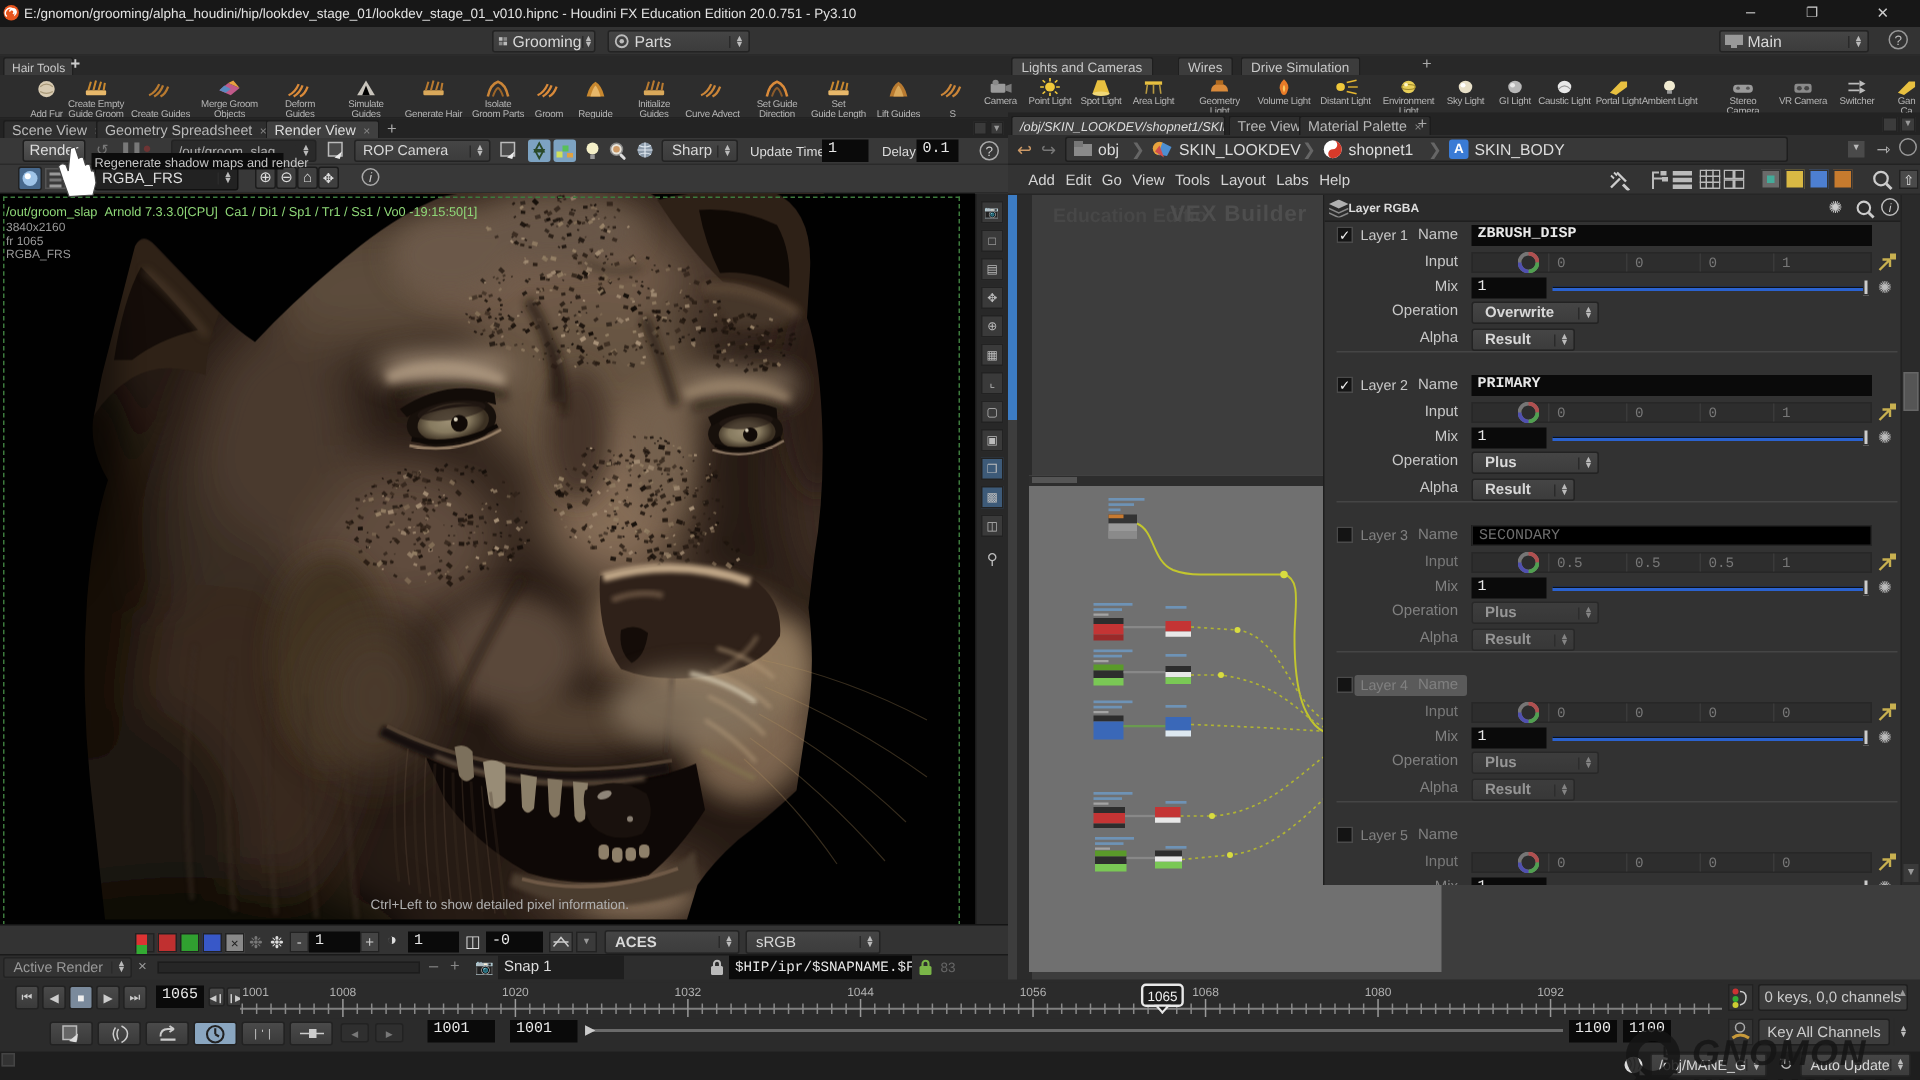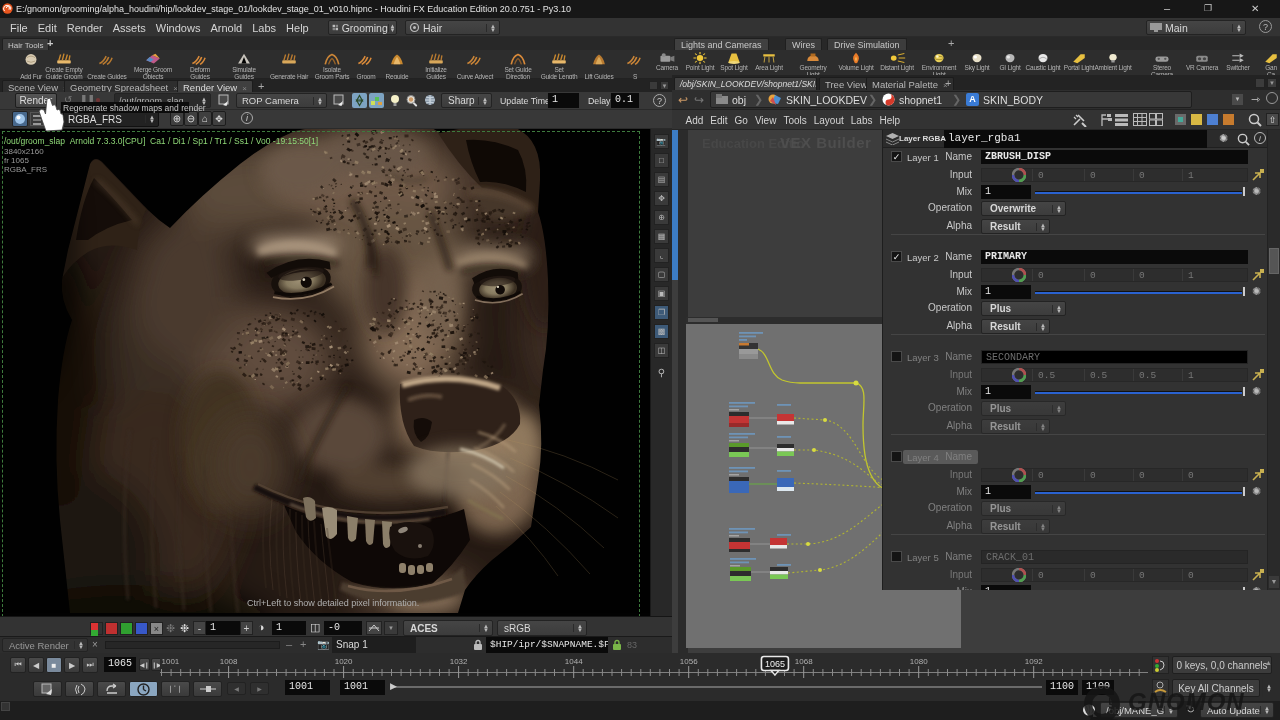--- a/index.html
+++ b/index.html
@@ -38,37 +38,36 @@
     <svg class="abs" style="left:2px;top:3px;" width="11" height="11" viewBox="0 0 15 15">
         <circle cx="7.5" cy="7.5" r="7" fill="#e8551e"></circle>
         <path d="M3.5 11 A4.5 4.5 0 1 1 11 9 A3 3 0 1 0 6 6.5 A2 2 0 1 1 9 8.5" fill="none" stroke="#fff" stroke-width="1.3"></path>
       </svg>
     <span class="abs" style="left:16px;top:4px;font-size:9px;color:#e2e2e2;">E:/gnomon/grooming/alpha_houdini/hip/lookdev_stage_01/lookdev_stage_01_v010.hipnc - Houdini FX Education Edition 20.0.751 - Py3.10</span>
     <span class="abs" style="left:1164px;top:2px;color:#ccc;font-size:11px;">–</span>
     <span class="abs" style="left:1204px;top:3px;color:#ccc;font-size:9px;">❐</span>
     <span class="abs" style="left:1251px;top:3px;color:#ccc;font-size:10px;">✕</span>
   </div>
   <div class="abs" id="menubar">
-    <div style="padding-left:5px;"><span class="menuitem">File</span><span class="menuitem">Edit</span><span class="menuitem">Render</span><span class="menuitem">Assets</span><span class="menuitem">Windows</span><span class="menuitem">Arnold</span><span class="menuitem">Labs</span><span class="menuitem">Help</span></div>
     <div class="abs combo" style="left:328px;top:2px;width:69px;height:15px;">
       <svg width="11" height="11" viewBox="0 0 11 11" style="margin:0 3px 0 3px;">
           <rect x="1" y="1" width="4" height="4" fill="#bbb"></rect>
           <rect x="6" y="1" width="4" height="4" fill="#888"></rect>
           <rect x="1" y="6" width="4" height="4" fill="#888"></rect>
           <rect x="6" y="6" width="4" height="4" fill="#bbb"></rect>
         </svg>
       <span style="flex:1;font-size:10.5px;">Grooming</span>
         <span class="spin">▲<br>▼</span>
     </div>
     <div class="abs combo" style="left:405px;top:2px;width:95px;height:15px;">
       <svg width="11" height="11" viewBox="0 0 11 11" style="margin:0 3px 0 3px;">
           <circle cx="5.5" cy="5.5" r="4" fill="none" stroke="#bbb" stroke-width="1.2"></circle>
           <circle cx="5.5" cy="5.5" r="1.5" fill="#bbb"></circle>
         </svg>
-      <span style="flex:1;font-size:10.5px;">Hair</span>
+      <span style="flex:1;font-size:10.5px;">Parts</span>
         <span class="spin">▲<br>▼</span>
     </div>
     <div class="abs combo" style="left:1146px;top:2px;width:100px;height:15px;">
       <svg width="12" height="10" viewBox="0 0 12 10" style="margin:0 3px;">
           <rect x="0" y="0" width="12" height="7" fill="#999"></rect>
           <rect x="4" y="7" width="4" height="2" fill="#999"></rect>
         </svg>
       <span style="flex:1;font-size:10.5px;">Main</span>
         <span class="spin">▲<br>▼</span>
     </div>
@@ -1833,21 +1832,20 @@
       </g>
     </svg>
   </div>
   <div class="abs" id="parampanel">
       <div class="abs" style="left:0;top:0;width:398px;height:18px;background:#2b2b2b;border-bottom:1px solid #1f1f1f;">
         <svg class="abs" style="left:3px;top:3px;" width="13" height="12" viewBox="0 0 13 12">
           <path d="M6.5 0 L13 3 L6.5 6 L0 3 Z" fill="#b0b0b0"></path>
           <path d="M0 6 L6.5 9 L13 6 M0 9 L6.5 12 L13 9" stroke="#888" fill="none"></path>
         </svg>
         <span class="abs" style="left:16px;top:4px;font-weight:bold;color:#ddd;font-size:8px;z-index:3;">Layer RGBA</span>
-        <div class="abs blackfield" style="left:61px;top:0px;width:263px;height:18px;font-size:11px;padding-top:2px;">layer_rgba1</div>
         <span class="abs" style="left:336px;top:2px;color:#ccc;font-size:11px;">✺</span>
         <svg class="abs" style="left:354px;top:3px;" width="13" height="13" viewBox="0 0 14 14">
           <circle cx="6" cy="6" r="4.5" fill="none" stroke="#ccc" stroke-width="1.5"></circle>
           <path d="M9.5 9.5 L13 13" stroke="#ccc" stroke-width="2"></path>
         </svg>
         <span class="abs" style="left:371px;top:2px;width:12px;height:12px;border:1px solid #bbb;border-radius:50%;color:#ccc;font-size:8px;text-align:center;line-height:11px;font-style:italic;">i</span>
         <span class="abs" style="left:386px;top:2px;width:12px;height:12px;border:1px solid #bbb;border-radius:50%;color:#ccc;font-size:8px;text-align:center;line-height:11px;">?</span>
       </div>
       <div class="abs" style="left:8px;top:21px;width:11px;height:11px;background:#141414;border:1px solid #4a4a4a;color:#eee;font-size:9px;line-height:10px;text-align:center;">✓</div>
       <span class="abs" style="left:24px;top:22px;color:#c8c8c8;font-size:9.5px;">Layer 1</span>
@@ -1989,21 +1987,20 @@
       </div>
       <span class="abs" style="left:47px;top:390px;width:42px;text-align:right;color:#808080;font-size:10px;">Alpha</span>
       <div class="abs combo" style="left:98px;top:389px;width:69px;height:15px;opacity:0.6;">
         <span style="flex:1;padding-left:8px;font-size:10px;font-weight:bold;">Result</span>
         <span class="spin">▲<br>▼</span>
       </div>
       <div class="abs" style="left:8px;top:404px;width:374px;height:1px;background:#454545;"></div>
       <div class="abs" style="left:8px;top:421px;width:11px;height:11px;background:#141414;border:1px solid #4a4a4a;color:#eee;font-size:9px;line-height:10px;text-align:center;"></div>
       <span class="abs" style="left:24px;top:422px;color:#808080;font-size:9.5px;">Layer 5</span>
       <span class="abs" style="left:47px;top:421px;width:42px;text-align:right;color:#808080;font-size:10px;">Name</span>
-      <div class="abs mono" style="left:98px;top:420px;width:267px;height:14px;background:#2a2a2a;border:1px solid #242424;color:#6e6e6e;font-size:10px;padding:1px 4px;">CRACK_01</div>
       <span class="abs dim" style="left:47px;top:439px;width:42px;text-align:right;color:#808080;font-size:10px;">Input</span>
       <div class="abs" style="left:98px;top:438px;width:267px;height:14px;background:#2d2d2d;border:1px solid #272727;"></div>
       <svg class="abs" style="left:129px;top:438px;" width="14" height="14" viewBox="0 0 14 14">
         <circle cx="7" cy="7" r="6" fill="none" stroke="#888" stroke-width="2.5" opacity="0.8"></circle>
         <path d="M7 1 A6 6 0 0 1 13 7" stroke="#b05050" stroke-width="2.5" fill="none"></path>
         <path d="M13 7 A6 6 0 0 1 7 13" stroke="#50a050" stroke-width="2.5" fill="none"></path>
         <path d="M7 13 A6 6 0 0 1 1 7" stroke="#5050b0" stroke-width="2.5" fill="none"></path>
       </svg>
       <div class="abs mono" style="left:149px;top:439px;width:48px;height:12px;border-left:1px solid #3a3a3a;color:#777;font-size:9.5px;padding:1px 5px;">0</div>
       <div class="abs mono" style="left:201px;top:439px;width:45px;height:12px;border-left:1px solid #3a3a3a;color:#777;font-size:9.5px;padding:1px 5px;">0</div>

